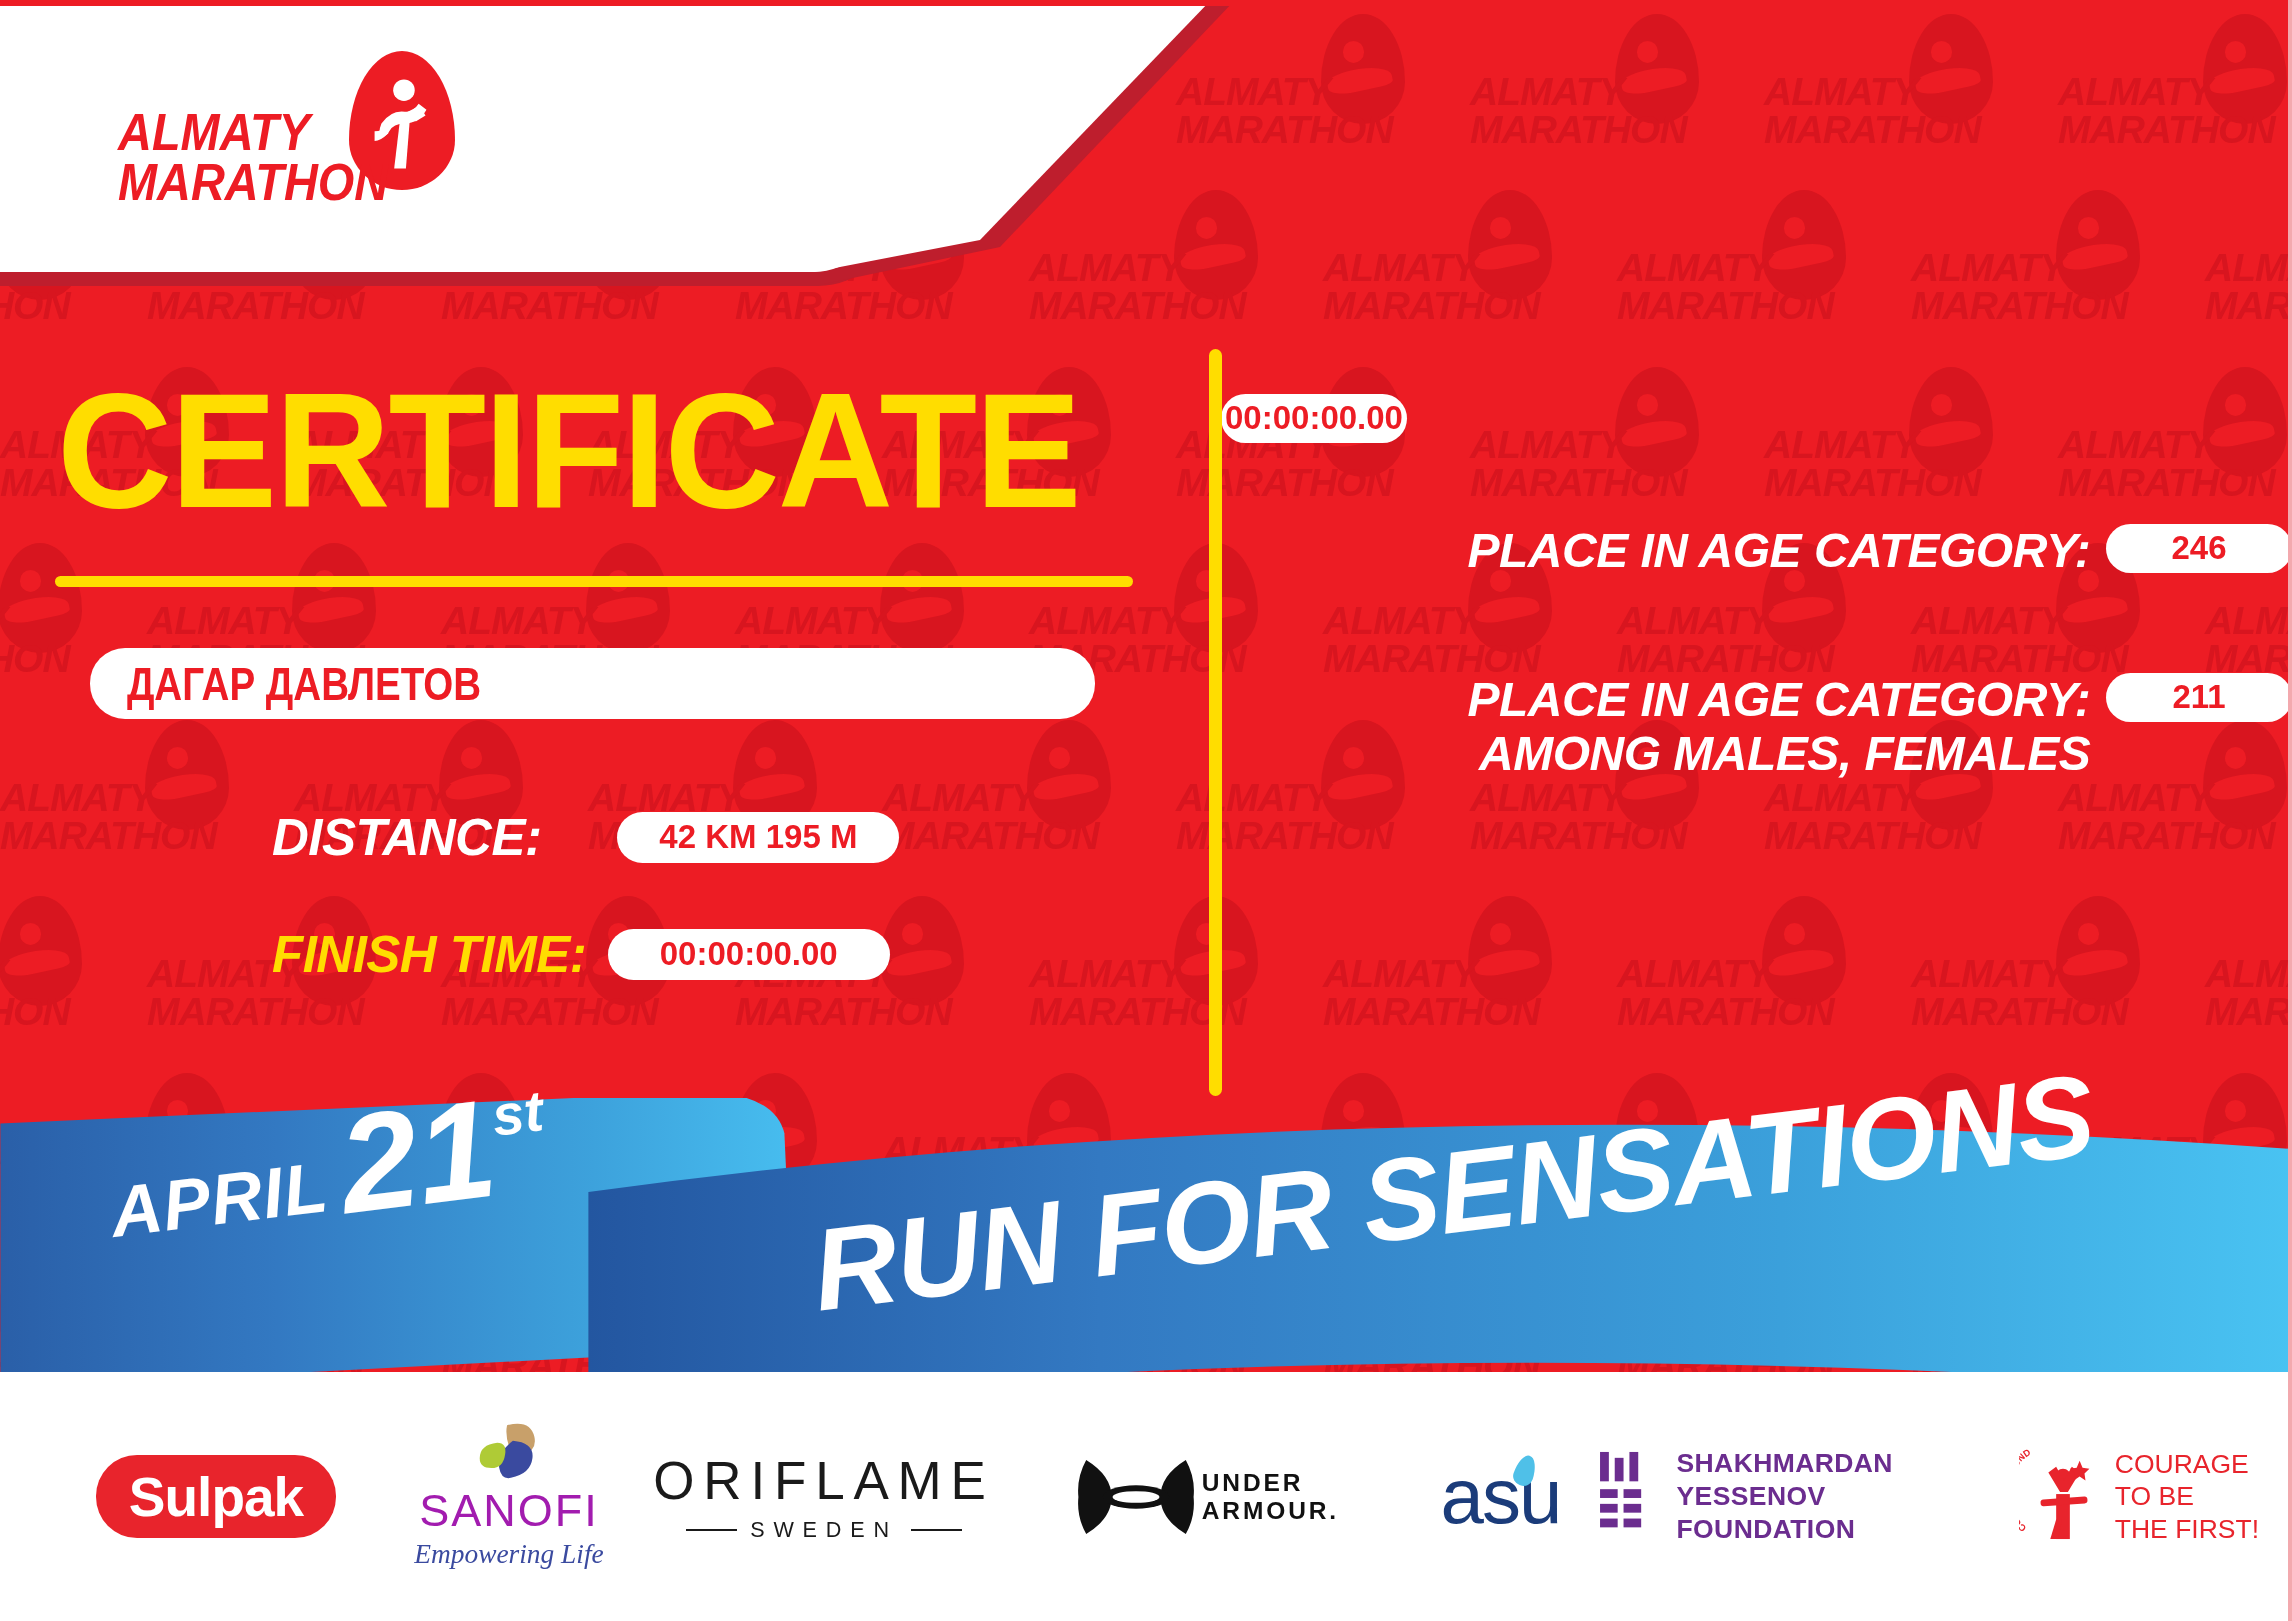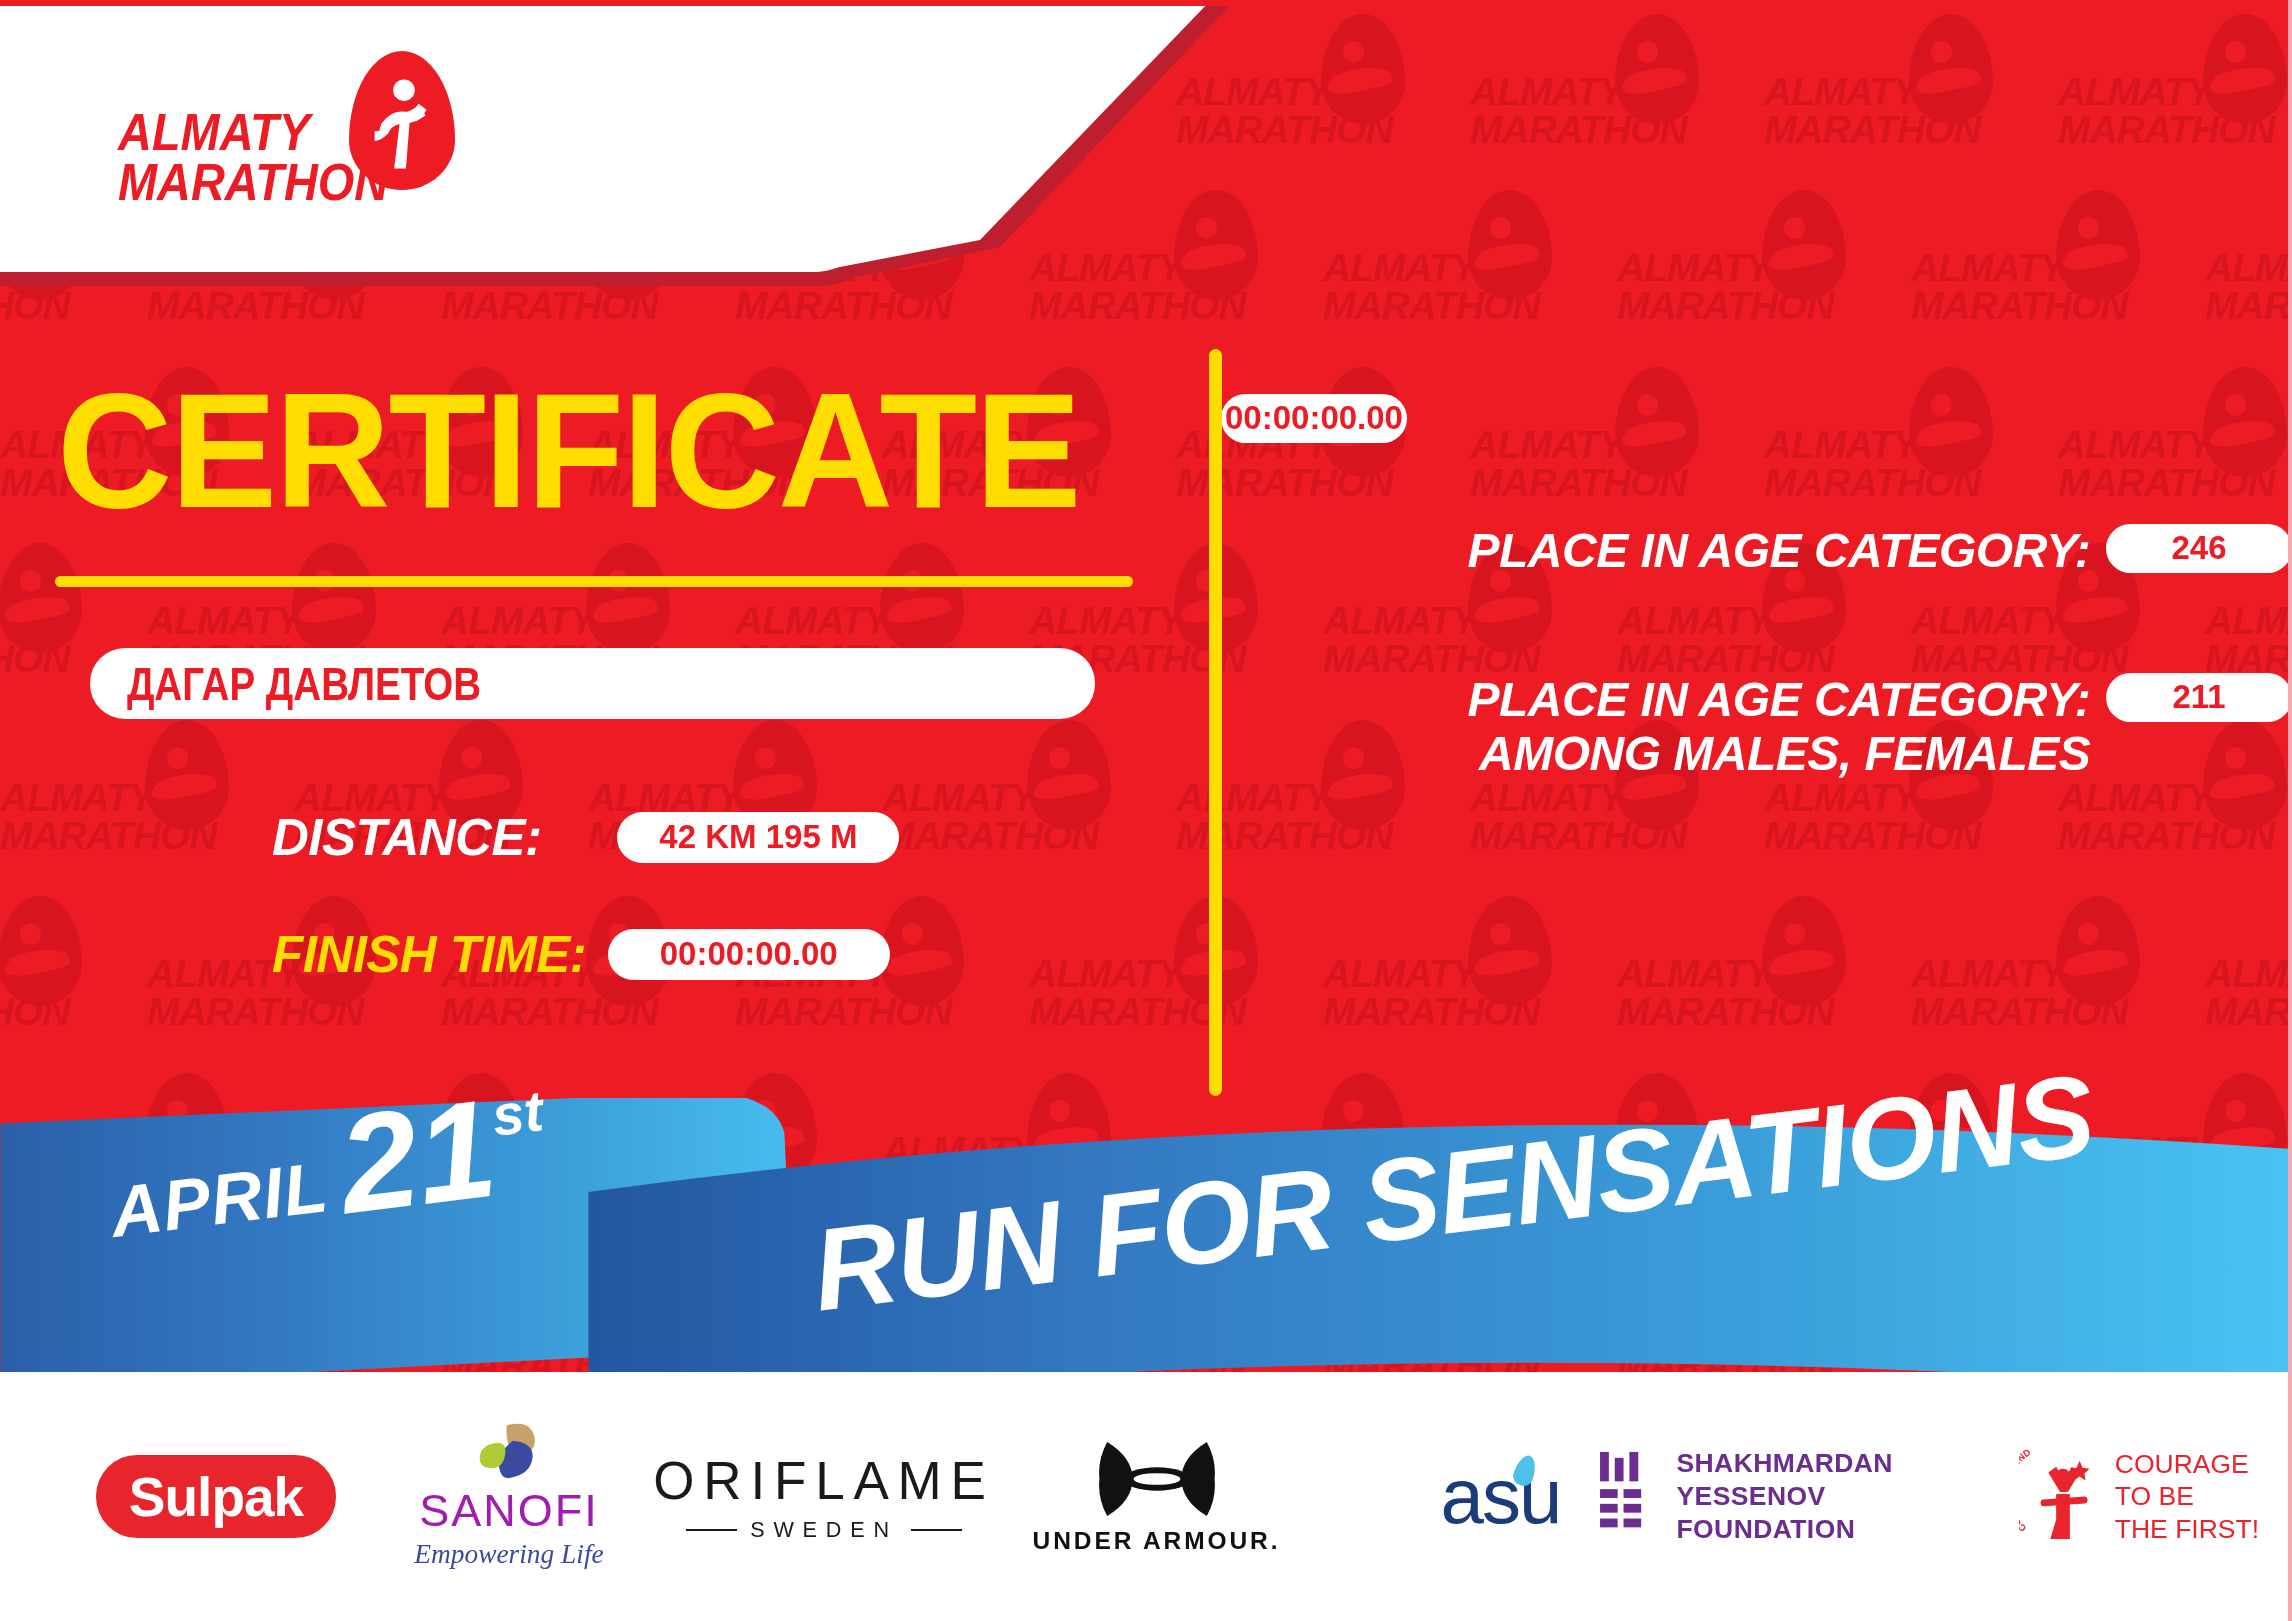--- a/index.html
+++ b/index.html
@@ -407,21 +407,21 @@
   .sanofi-mark { position: relative; width: 82px; height: 57px; margin-bottom: 3.9px; }
   .sanofi-name { color: #a21caf; font-size: 45px; letter-spacing: 2px; font-family: "Liberation Sans", sans-serif; }
   .sanofi-tag { color: #3A4A9F; font-style: italic; font-size: 27.4px; font-family: "Liberation Serif", serif; }
   
   #sp-oriflame { left: 667px; width: 314px; flex-direction: column; gap: 5.9px; }
   .ori-name { color: #1A1A1A; font-size: 53px; letter-spacing: 8.8px; font-family: "Liberation Sans", sans-serif; }
   .ori-sub-wrap { display: flex; align-items: center; gap: 13.7px; }
   .ori-line { width: 51px; height: 2px; background: #1A1A1A; }
   .ori-sub { color: #1A1A1A; font-size: 21.6px; letter-spacing: 8.8px; font-family: "Liberation Sans", sans-serif; }
   
-  #sp-ua { left: 1029px; width: 255px; flex-direction: column; gap: 7.8px; }
+  #sp-ua { left: 1081px; width: 255px; gap: 7.8px; }
   .ua-mark { width: 116px; height: 82px; position: relative; }
   .ua-name { color: #111; font-weight: bold; font-size: 24.5px; letter-spacing: 2.9px; font-family: "Liberation Sans", sans-serif; }
   
   #sp-asu { left: 1383px; width: 235px; }
   .asu-name { color: #1B3C7A; font-size: 78px; letter-spacing: -2px; font-family: "Liberation Sans", sans-serif; position: relative; }
   .asu-drop { position: absolute; left: 74px; top: 3.9px; width: 19.6px; height: 31px;
               background: #4FC0E8; border-radius: 50% 50% 50% 50% / 70% 70% 30% 30%;
               transform: rotate(18deg); }
   
   #sp-yes { left: 1598px; width: 392px; justify-content: flex-start; gap: 23.5px; }

